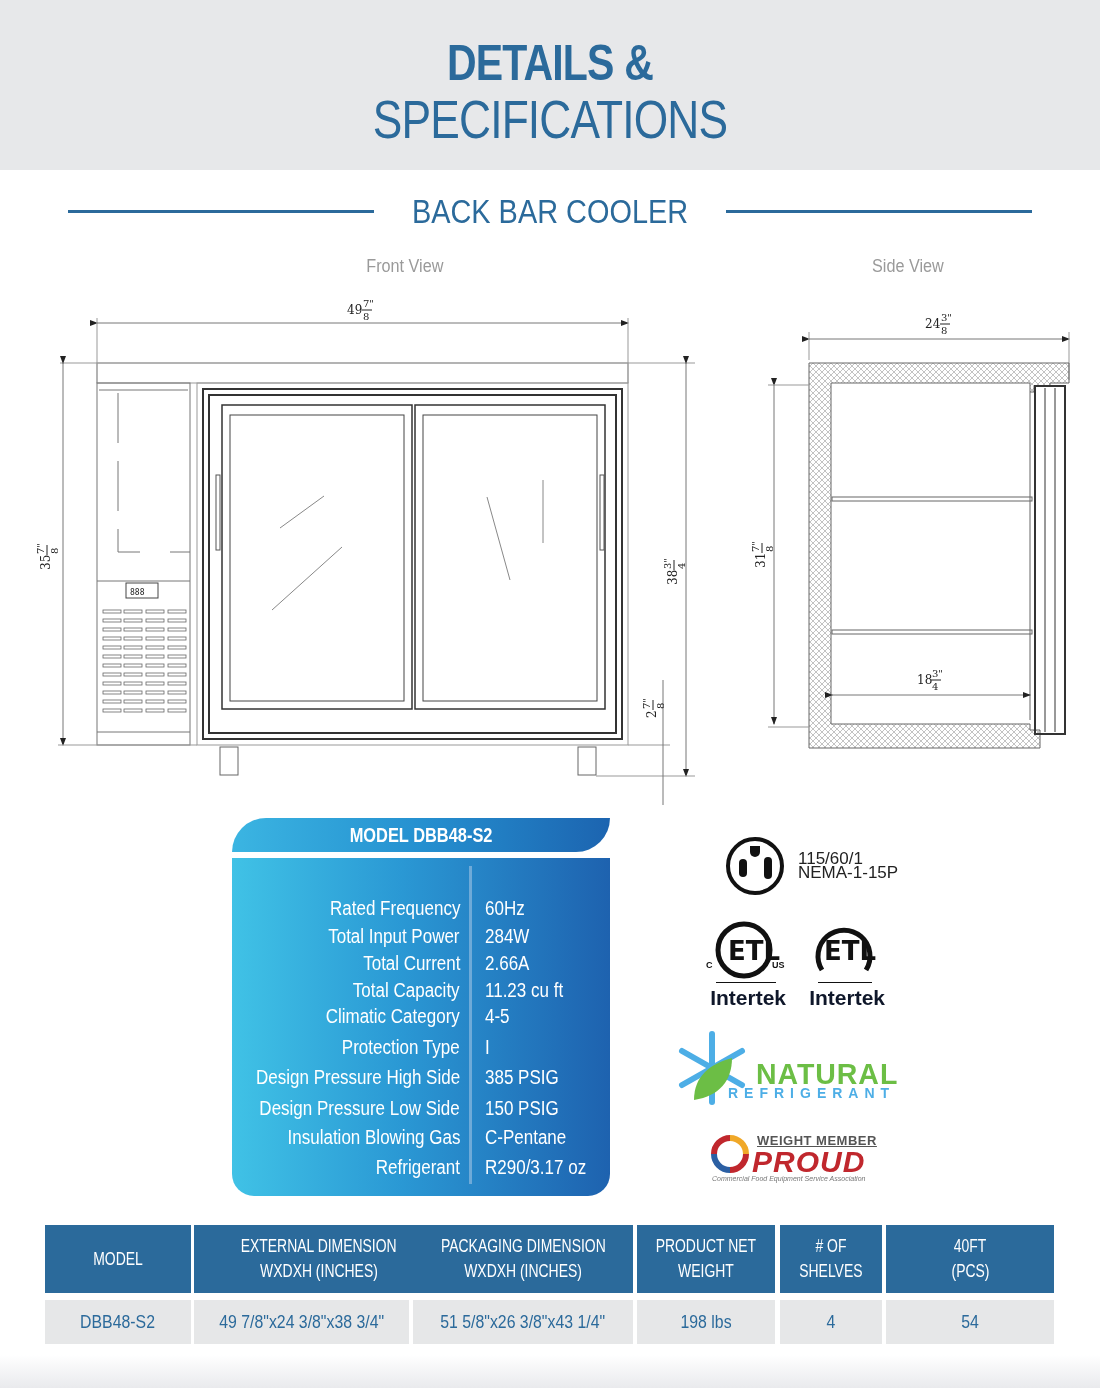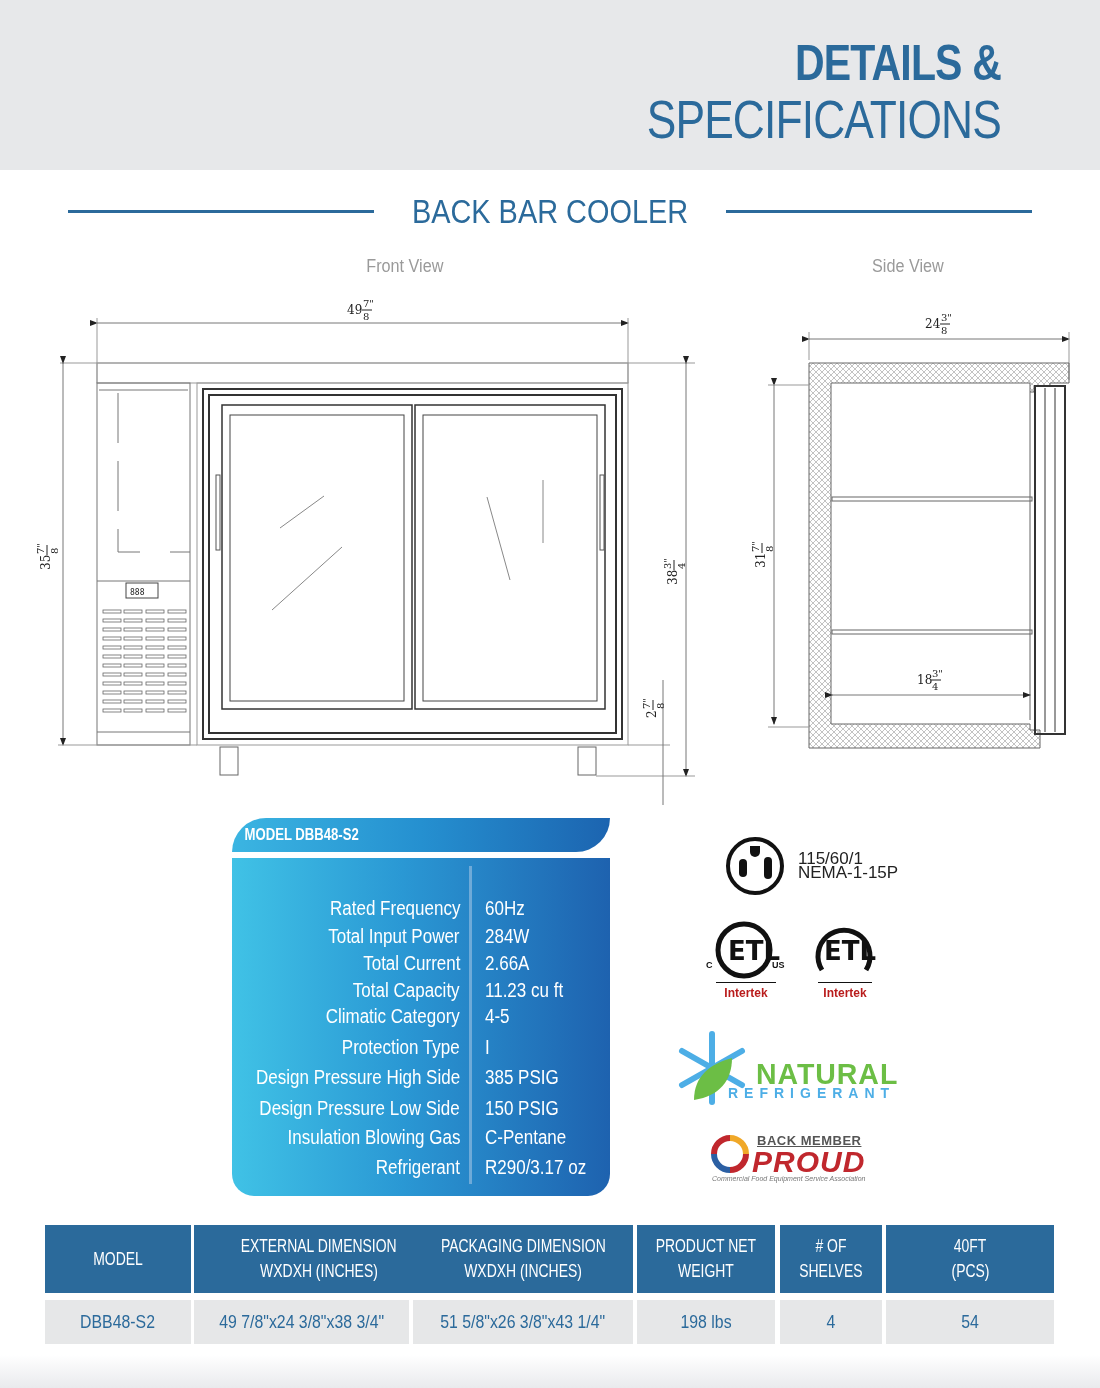--- a/index.html
+++ b/index.html
@@ -2,21 +2,21 @@
 <html><head>
 <meta charset="utf-8">
 <style>
   * { box-sizing: border-box; margin: 0; padding: 0; }
   body {
     width: 1100px; height: 1388px; background: #ffffff; overflow: hidden;
     font-family: "Liberation Sans", sans-serif; position: relative;
   }
   .hero {
     position: absolute; left: 0; top: 0; width: 1100px; height: 170px;
-    background: #e7e8ea; text-align: right; color: #2b6a9b;
+    background: #e7e8ea; text-align: center; color: #2b6a9b;
   }
   .hero .t1 {
     position: absolute; left: 0; width: 100%; top: 34px;
     font-size: 50px; font-weight: bold; letter-spacing: -1px;
     transform: scaleX(0.82); transform-origin: center;
   }
   .hero .t2 {
     position: absolute; left: 0; width: 100%; top: 88px;
     font-size: 54px; letter-spacing: -1px;
     transform: scaleX(0.82); transform-origin: center;
@@ -30,42 +30,42 @@
     position: absolute; top: 256px; font-size: 18px; color: #9a9a9a;
     transform: scaleX(0.9);
   }
   svg.drawing { position: absolute; left: 0; top: 0; }
 
   
   .spec-head {
     position: absolute; left: 232px; top: 818px; width: 378px; height: 34px;
     background: linear-gradient(90deg, #3bb5e2 0%, #2590d0 50%, #1c64b0 100%);
     border-radius: 34px 0 34px 0; color: #fff; font-weight: bold;
-    font-size: 16px; line-height: 34px;
+    font-size: 20px; text-align: center; line-height: 34px;
   }
   .spec-head span { display: inline-block; transform: scaleX(0.82); }
   .spec-body {
     position: absolute; left: 232px; top: 858px; width: 378px; height: 338px;
     background: linear-gradient(90deg, #40c2e6 0%, #2a98d4 45%, #1e62af 100%);
     border-radius: 0 0 22px 22px;
   }
   .spec-divider { position: absolute; left: 237px; top: 8px; width: 3px; height: 318px; background: rgba(170,200,230,0.55); }
   .spec-row { position: absolute; left: 0; width: 378px; height: 26px; color: #fff; font-size: 20px; }
   .spec-row .lbl {
     position: absolute; right: 150px; top: 0; white-space: nowrap;
     transform: scaleX(0.85); transform-origin: right center;
   }
   .spec-row .val {
     position: absolute; left: 253px; top: 0; white-space: nowrap;
     transform: scaleX(0.85); transform-origin: left center;
   }
 
   
   .plug-text { position: absolute; left: 798px; top: 852px; font-size: 17px; color: #222; line-height: 14px; }
-  .intertek { position: absolute; font-weight: bold; font-size: 12px; color: #b91c1c; text-align: center; width: 80px; }
+  .intertek { position: absolute; font-weight: bold; font-size: 21px; color: #0f172a; text-align: right; width: 80px; }
   .nat1 { position: absolute; left: 756px; top: 1057px; font-size: 30px; font-weight: bold; color: #6cbe45; letter-spacing: 1px; transform: scaleX(0.95); transform-origin: left; }
   .nat2 { position: absolute; left: 728px; top: 1085px; font-size: 14px; font-weight: bold; color: #4daee6; letter-spacing: 6px; }
   .cfesa-top { position: absolute; left: 757px; top: 1133px; font-size: 13px; font-weight: bold; color: #555; text-decoration: underline; letter-spacing: 0.5px; }
   .cfesa-main { position: absolute; left: 752px; top: 1145px; font-size: 30px; font-weight: bold; font-style: italic; color: #c0272d; letter-spacing: 1px; }
   .cfesa-sub { position: absolute; left: 712px; top: 1175px; font-size: 7px; font-style: italic; color: #777; }
 
   
   .tbl-cell {
     position: absolute; display: flex; align-items: center; justify-content: center;
     text-align: center; font-size: 18px; line-height: 25px;
@@ -343,21 +343,21 @@
 </svg>
 <div class="nat1">NATURAL</div>
 <div class="nat2">REFRIGERANT</div>
 
 <svg style="position:absolute;left:710px;top:1134px" width="42" height="40">
   <path d="M20,4 A16,16 0 0 1 36,20" fill="none" stroke="#f0a828" stroke-width="6"></path>
   <path d="M36,20 A16,16 0 0 1 20,36" fill="none" stroke="#c0272d" stroke-width="6"></path>
   <path d="M20,36 A16,16 0 0 1 4,20" fill="none" stroke="#2b5fa3" stroke-width="6"></path>
   <path d="M4,20 A16,16 0 0 1 20,4" fill="none" stroke="#c0272d" stroke-width="6"></path>
 </svg>
-<div class="cfesa-top">BACK MEMBER</div>
+<div class="cfesa-top">WEIGHT MEMBER</div>
 <div class="cfesa-main">PROUD</div>
 <div class="cfesa-sub">Commercial Food Equipment Service Association</div>
 
 <div>
   <div class="tbl-cell tbl-head" style="left:45px;width:146px">
       <span><span>MODEL</span></span>
     </div>
   <div class="tbl-cell tbl-head" style="left:194px;width:250px">
       <span><span>EXTERNAL DIMENSION</span><br><span>WXDXH (INCHES)</span></span>
     </div>

